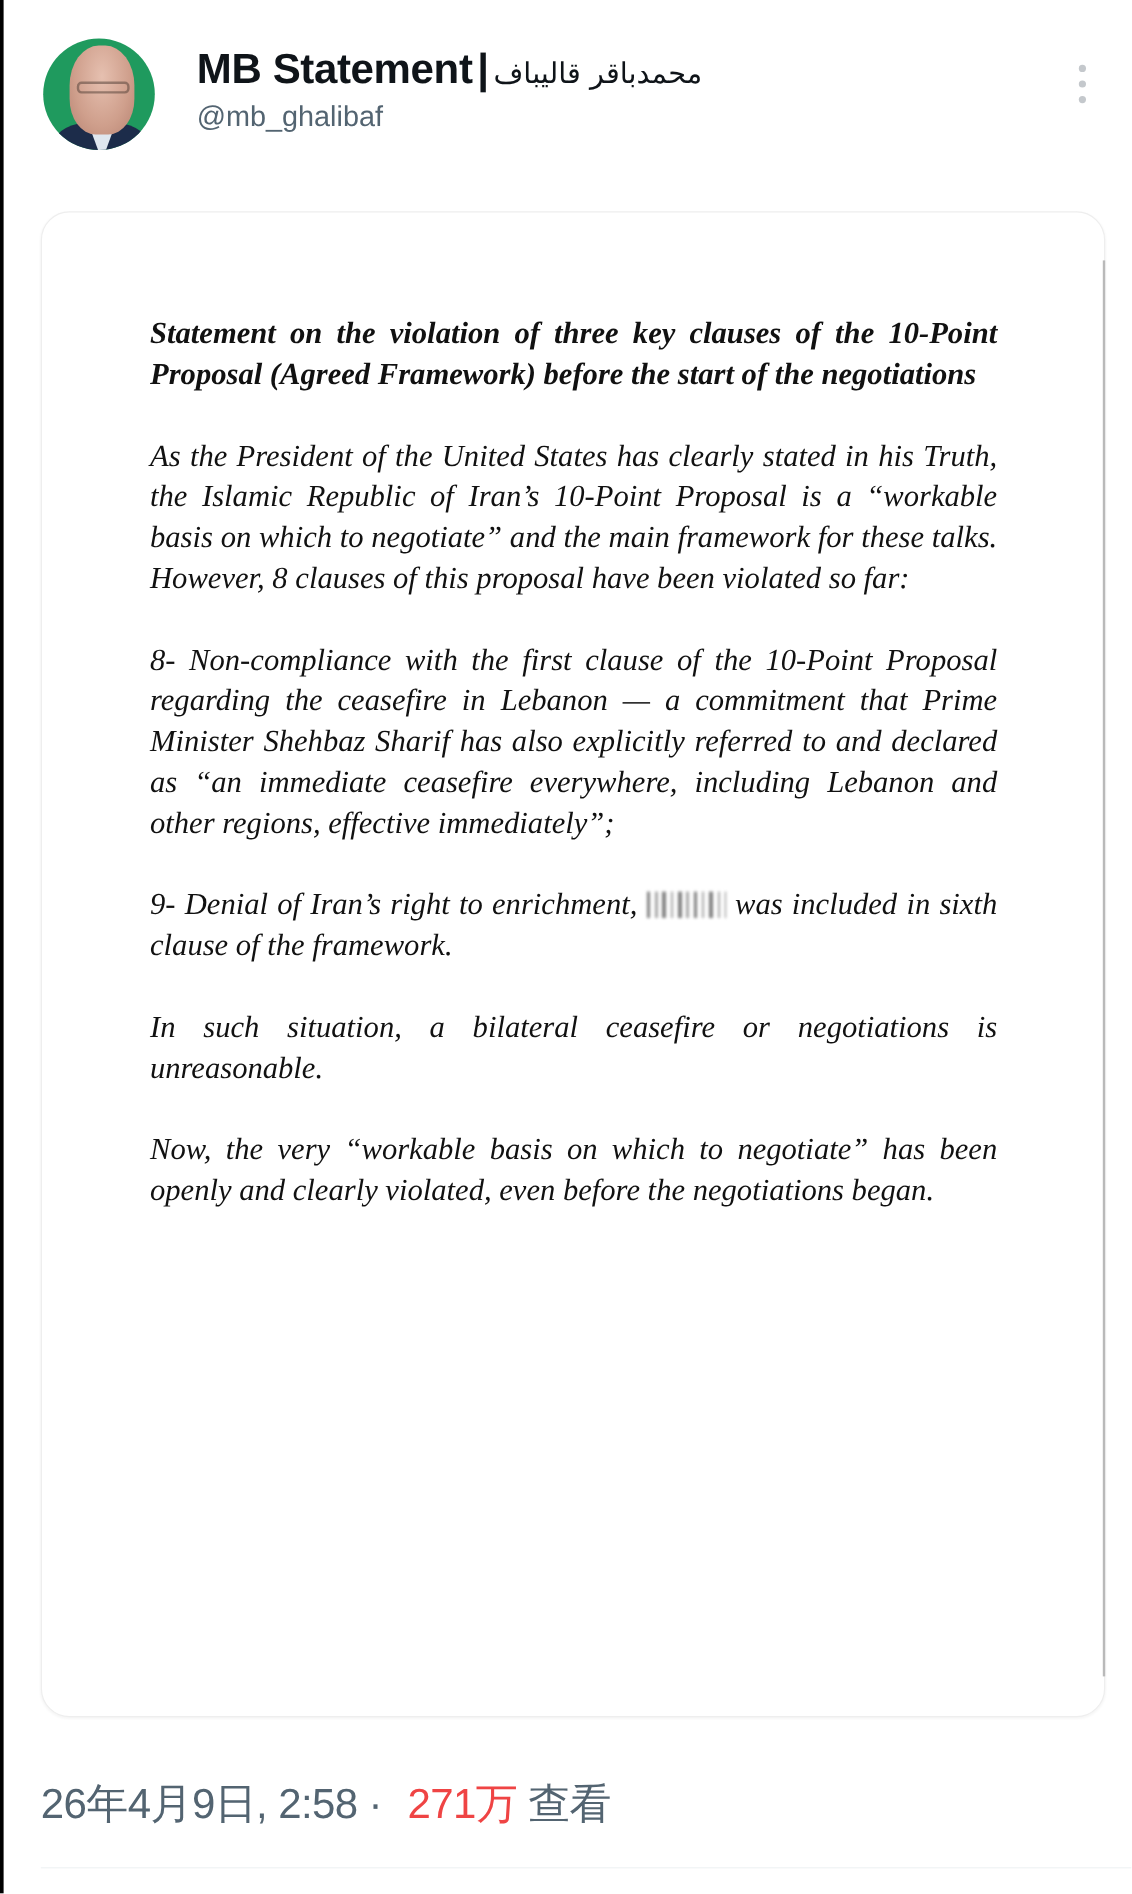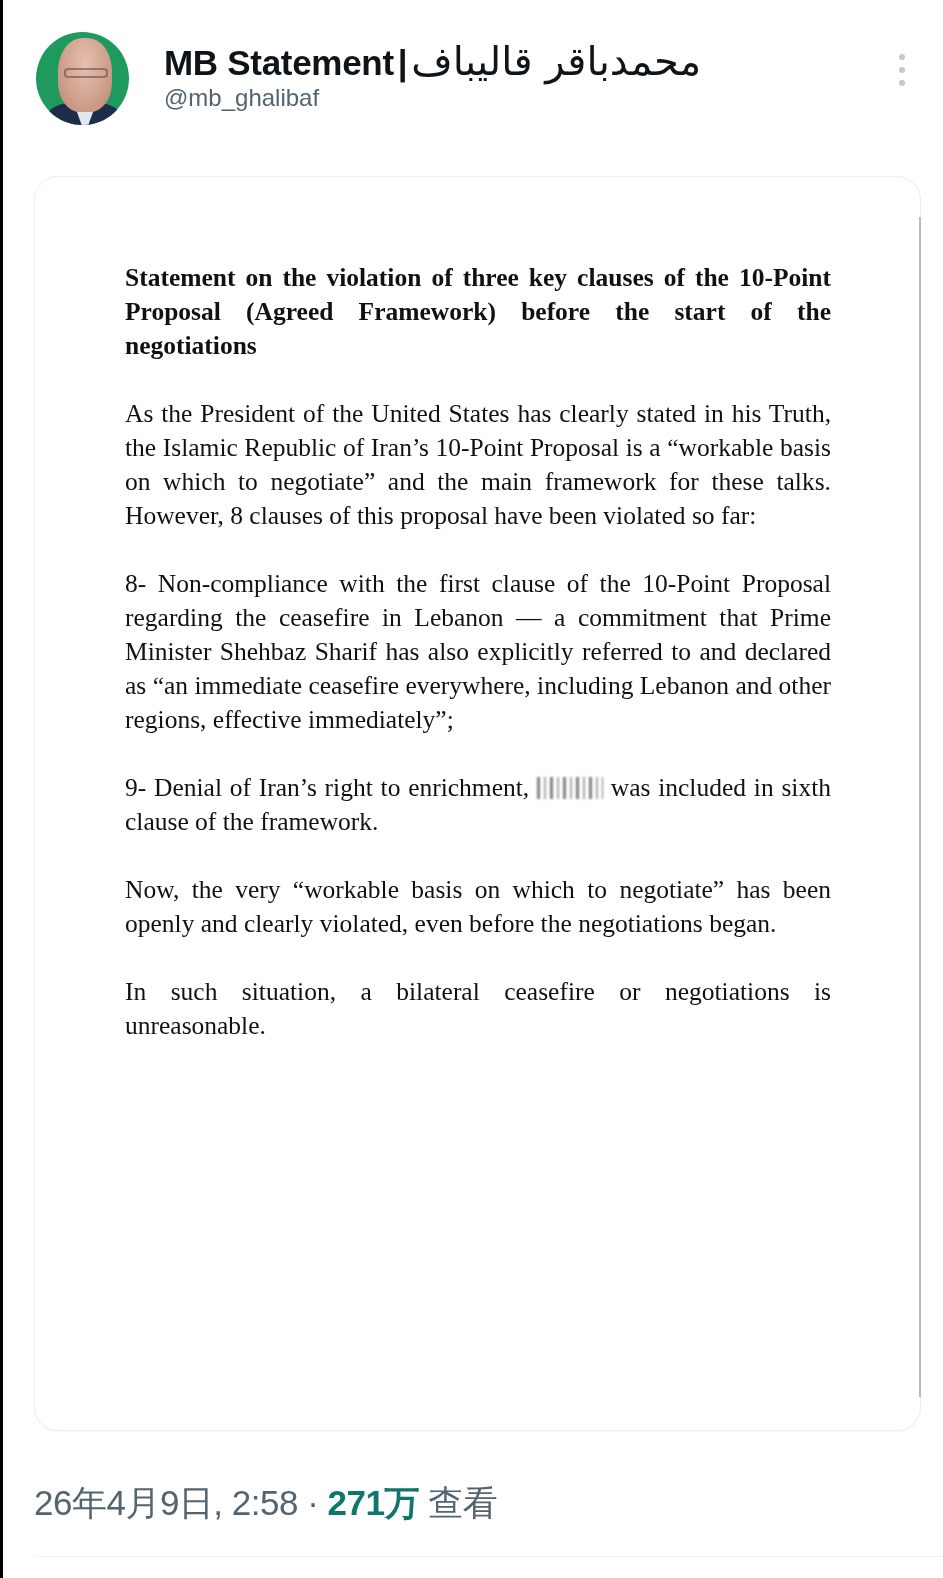--- a/index.html
+++ b/index.html
@@ -32,21 +32,21 @@
     .avatar .collar {
       position: absolute; left: 38px; top: 72px; width: 22px; height: 30px;
       background: #dfe7ef; clip-path: polygon(0 0, 100% 0, 50% 100%);
     }
     .display-name {
       position: absolute; left: 128px; top: 8px;
       font-size: 35px; font-weight: bold; color: #0f1419; white-space: nowrap;
       letter-spacing: -0.3px;
     }
     .display-name .sep { margin: 0 4px; }
-    .display-name .fa { font-weight: normal; font-family: "DejaVu Sans", sans-serif; font-size: 40px; }
+    .display-name .fa { font-weight: normal; font-family: "DejaVu Sans", sans-serif; font-size: 24px; }
     .handle {
       position: absolute; left: 128px; top: 54px;
       font-size: 24px; color: #536471; white-space: nowrap;
     }
     .more-btn {
       position: absolute; left: 855px; top: 22px; width: 22px; height: 36px;
       display: flex; flex-direction: column; align-items: center; justify-content: space-between;
       padding: 2px 0;
     }
     .more-btn .dot { width: 6px; height: 6px; border-radius: 50%; background: #c4c8cc; }
@@ -56,37 +56,37 @@
       position: absolute; left: 34px; top: 176px; width: 887px; height: 1255px;
       border: 1px solid #eeeeee; border-radius: 24px; background: #ffffff;
       box-shadow: 0 1px 2px rgba(0,0,0,0.04);
     }
     .media-card .right-line {
       position: absolute; right: -1px; top: 40px; width: 2px; height: 1180px; background: #b9b9b9;
     }
     .statement {
       position: absolute; left: 90px; top: 84px; width: 706px;
       font-family: "Liberation Serif", "DejaVu Serif", serif;
-      font-size: 25.5px; line-height: 34px; color: #111111;
+      font-size: 25.5px; line-height: 34px; color: #111111; font-style: italic;
     }
     .statement p { text-align: justify; margin-bottom: 34px; }
     .statement .title { font-weight: bold; }
     .redacted {
       display: inline-block; width: 66px; height: 22px; vertical-align: -3px;
       background: repeating-linear-gradient(90deg, #555 0 3px, #fff 3px 7px, #888 7px 9px, #fff 9px 13px);
       filter: blur(1.2px); opacity: 0.75; color: transparent;
       overflow: hidden; white-space: nowrap;
     }
 
     
     .meta {
       position: absolute; left: 34px; top: 1480px; font-size: 35px; color: #536471; white-space: nowrap;
       letter-spacing: -0.5px;
     }
-    .meta .views-count { color: #0f766e; font-weight: bold; }
+    .meta .views-count { color: #ef4444; font-weight: normal; margin-left: 12px; }
     .divider {
       position: absolute; left: 34px; top: 1556px; width: 909px; height: 1px; background: #eff3f4;
     }
   </style>
 </head>
 <body>
 
 <div class="left-edge"></div>
 
 <div class="tweet-header">
@@ -107,22 +107,22 @@
   </div>
 </div>
 
 <div class="media-card">
   <div class="right-line"></div>
   <div class="statement">
     <p class="title">Statement on the violation of three key clauses of the 10-Point Proposal (Agreed Framework) before the start of the negotiations</p>
     <p>As the President of the United States has clearly stated in his Truth, the Islamic Republic of Iran’s 10-Point Proposal is a “workable basis on which to negotiate” and the main framework for these talks. However, 8 clauses of this proposal have been violated so far:</p>
     <p>8- Non-compliance with the first clause of the 10-Point Proposal regarding the ceasefire in Lebanon — a commitment that Prime Minister Shehbaz Sharif has also explicitly referred to and declared as “an immediate ceasefire everywhere, including Lebanon and other regions, effective immediately”;</p>
     <p><span>9- Denial of Iran’s right to enrichment, </span><span class="redacted">which</span><span> was included  in sixth clause of the framework.</span></p>
+    <p>In such situation, a bilateral ceasefire or negotiations is unreasonable.</p>
     <p>Now, the very “workable basis on which to negotiate” has been openly and clearly violated, even before the negotiations began.</p>
-    <p>In such situation, a bilateral ceasefire or negotiations is unreasonable.</p>
   </div>
 </div>
 
 <div class="meta">
   <span>26年4月9日, 2:58</span><span> · </span><span class="views-count">271万</span><span> 查看</span>
 </div>
 
 <div class="divider"></div>
 
 </body></html>

